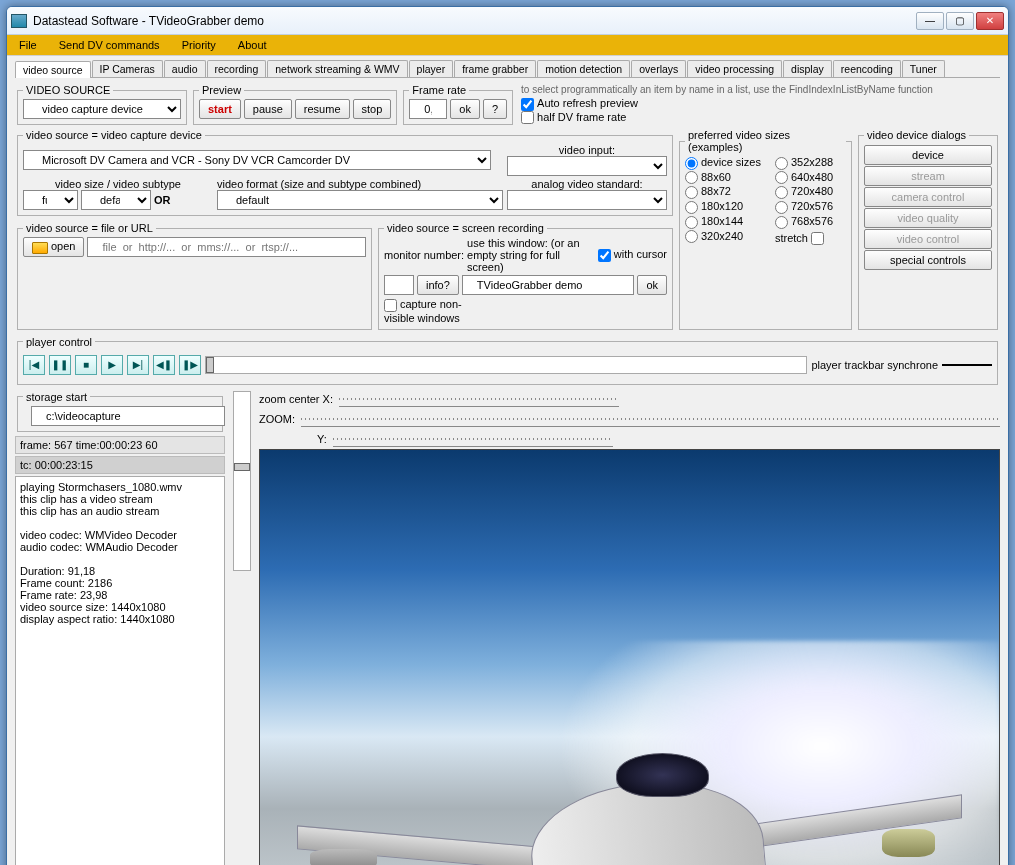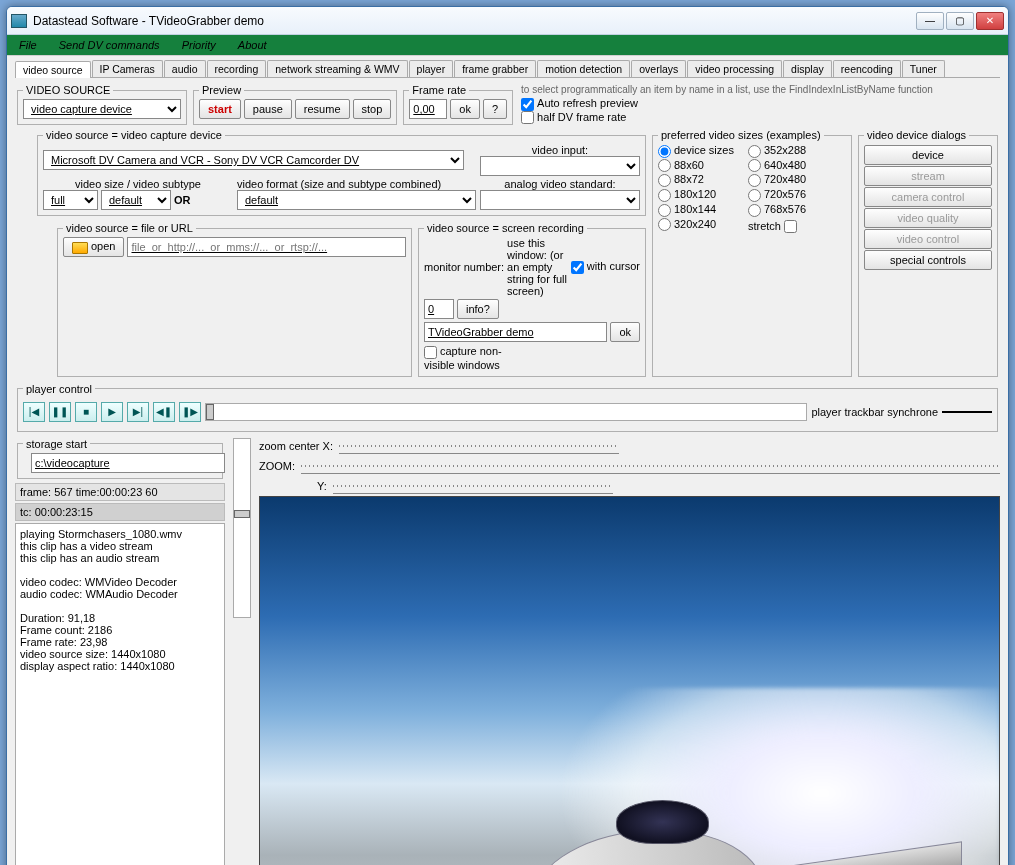--- a/index.html
+++ b/index.html
@@ -4,37 +4,37 @@
 <style>
 * { box-sizing: border-box; margin: 0; padding: 0; font-family: "Segoe UI", Tahoma, sans-serif; font-size: 11px; }
 body { background: #7aa5d6; padding: 6px; }
 .window { background: #f0f0f0; border: 1px solid #3a6ea5; border-radius: 6px 6px 0 0; overflow: hidden; box-shadow: 0 0 8px rgba(0,0,0,0.4); }
 .titlebar { background: linear-gradient(#f8fbfe,#e8f0fa); height: 28px; display: flex; align-items: center; padding: 0 4px; border-bottom: 1px solid #c0d0e0; }
 .titlebar .icon { width: 16px; height: 14px; background: linear-gradient(#6ac,#28a); margin-right: 6px; border:1px solid #256; }
 .titlebar .title { flex: 1; color: #000; font-size: 12px; }
 .winbtns { display: flex; gap: 2px; }
 .winbtn { width: 28px; height: 18px; border: 1px solid #a0b0c0; background: linear-gradient(#fefefe,#d8e4f0); border-radius: 2px; display: flex; align-items: center; justify-content: center; font-size: 10px; cursor: pointer; }
 .winbtn.close { background: linear-gradient(#f08080,#d04040); color: #fff; border-color: #a03030; }
-.menubar { background: #15803d; padding: 2px 8px; display: flex; gap: 14px; border-bottom: 1px solid #d0d0d0; font-style: italic; }
+.menubar { background: #eab308; padding: 2px 8px; display: flex; gap: 14px; border-bottom: 1px solid #d0d0d0; }
 .menubar span { cursor: pointer; padding: 2px 4px; }
 .content { padding: 4px 8px 8px 8px; }
 .tabs { display: flex; border-bottom: 1px solid #aaa; margin-bottom: 4px; flex-wrap: nowrap; }
 .tab { padding: 2px 7px; border: 1px solid #aaa; border-bottom: none; background: #ececec; margin-right: 1px; cursor: pointer; border-radius: 2px 2px 0 0; white-space: nowrap; font-size: 10.5px; }
 .tab.active { background: #fff; position: relative; top: 1px; }
 fieldset { border: 1px solid #b0b0b0; padding: 3px 5px 5px 5px; margin: 2px; background: #f0f0f0; }
 legend { font-size: 11px; padding: 0 3px; }
 .row { display: flex; align-items: center; gap: 3px; flex-wrap: wrap; }
 button { background: linear-gradient(#fefefe,#e4e4e4); border: 1px solid #888; padding: 1px 8px; cursor: pointer; border-radius: 2px; font-size: 11px; height: 20px; }
 button:disabled { color: #999; }
 button.red { color: #c00; font-weight: bold; }
-select, input[type=text] { border: 1px solid #888; background: #fff; padding: 1px 3px; height: 20px; font-size: 11px; text-decoration: underline; }
+select, input[type=text] { border: 1px solid #888; background: #fff; padding: 1px 14px; height: 20px; font-size: 11px; }
 input[type=checkbox], input[type=radio] { margin-right: 3px; vertical-align: middle; }
 label { white-space: nowrap; }
 .toprow { display: flex; gap: 2px; align-items: flex-start; }
-.grid2 { display: flex; gap: 2px; align-items: stretch; margin-left: 20px; }
+.grid2 { display: flex; gap: 2px; align-items: stretch; }
 .col { display: flex; flex-direction: column; gap: 2px; }
 .hint { color: #666; font-size: 10px; }
 .playerctrl { display: flex; align-items: center; gap: 4px; margin: 4px 0; }
 .pbtn { width: 22px; height: 20px; border: 1px solid #5aa; background: linear-gradient(#eff,#cee); display: flex; align-items: center; justify-content: center; cursor: pointer; font-size: 10px; color:#055; }
 .track { flex: 1; height: 18px; background: #fff; border: 1px solid #aaa; position: relative; }
 .track .thumb { position:absolute; left:0; top:0; width:8px; height:16px; background:#ccc; border:1px solid #666; }
 .bottom { display: flex; gap: 6px; margin-top: 4px; }
 .leftcol { width: 210px; display: flex; flex-direction: column; gap: 2px; }
 .storage input { width: 100%; margin-left: 8px; }
 .statusline { background: #e4e4e4; border: 1px solid #bbb; padding: 2px 4px; font-size: 11px; }
@@ -184,21 +184,21 @@
               <input type="text" style="width: 30px;" value="0">
               <button>info?</button>
               <input type="text" style="flex: 1 1 0%;" value="TVideoGrabber demo">
               <button>ok</button>
               <label style="width:100px; white-space:normal"><input type="checkbox" style=""><span>capture non-visible windows</span></label>
             </div>
           </fieldset>
         </div>
       </div>
 
-      <fieldset style="width:200px">
+      <fieldset style="width:173px">
         <legend>preferred video sizes (examples)</legend>
         <div style="display:flex; gap:14px">
           <div class="radiocol">
             <label><input type="radio" name="ps" checked="" style=""><span>device sizes</span></label>
             <label><input type="radio" name="ps" style=""><span>88x60</span></label>
             <label><input type="radio" name="ps" style=""><span>88x72</span></label>
             <label><input type="radio" name="ps" style=""><span>180x120</span></label>
             <label><input type="radio" name="ps" style=""><span>180x144</span></label>
             <label><input type="radio" name="ps" style=""><span>320x240</span></label>
           </div>

